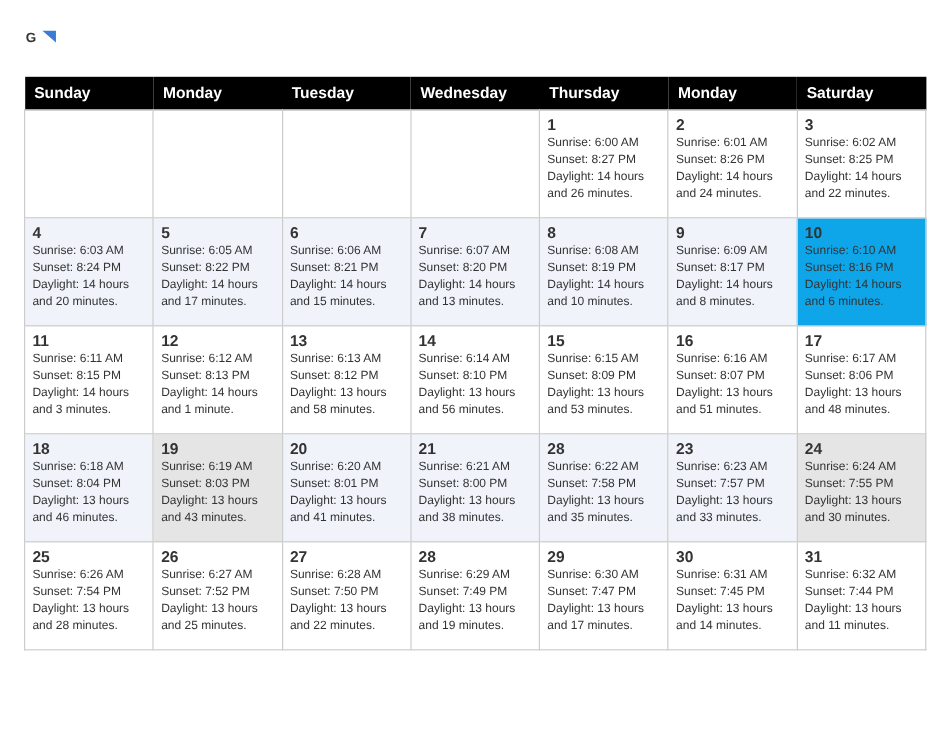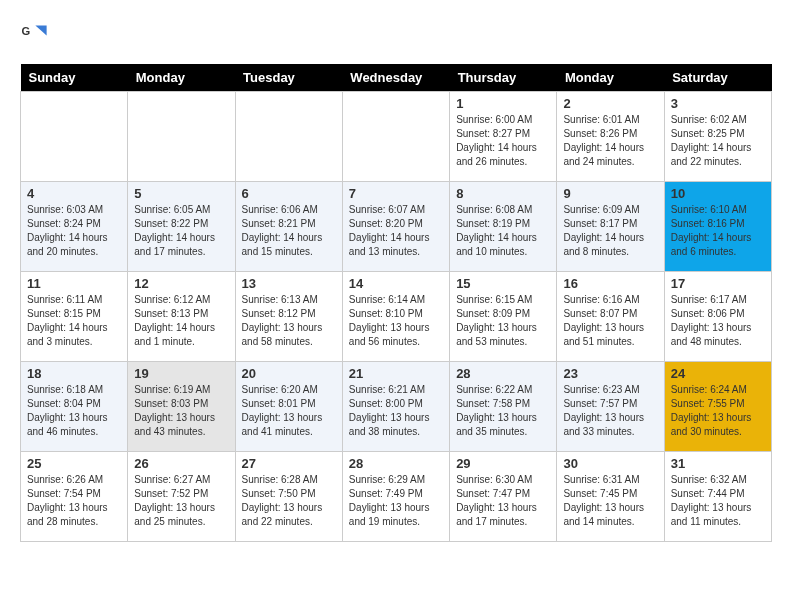--- a/index.html
+++ b/index.html
@@ -261,21 +261,21 @@
           <div class="day-info" style="white-space: pre-line;">Sunrise: 6:22 AM
 Sunset: 7:58 PM
 Daylight: 13 hours and 35 minutes.</div>
         </td>
         <td style="background: rgb(240, 244, 250);">
           <div class="day-num">23</div>
           <div class="day-info" style="white-space: pre-line;">Sunrise: 6:23 AM
 Sunset: 7:57 PM
 Daylight: 13 hours and 33 minutes.</div>
         </td>
-        <td style="background: #eab308;">
+        <td style="background: #e5e5e5;">
           <div class="day-num">24</div>
           <div class="day-info" style="white-space: pre-line;">Sunrise: 6:24 AM
 Sunset: 7:55 PM
 Daylight: 13 hours and 30 minutes.</div>
         </td>
       </tr>
       <tr>
         <td>
           <div class="day-num">25</div>
           <div class="day-info" style="white-space: pre-line;">Sunrise: 6:26 AM

